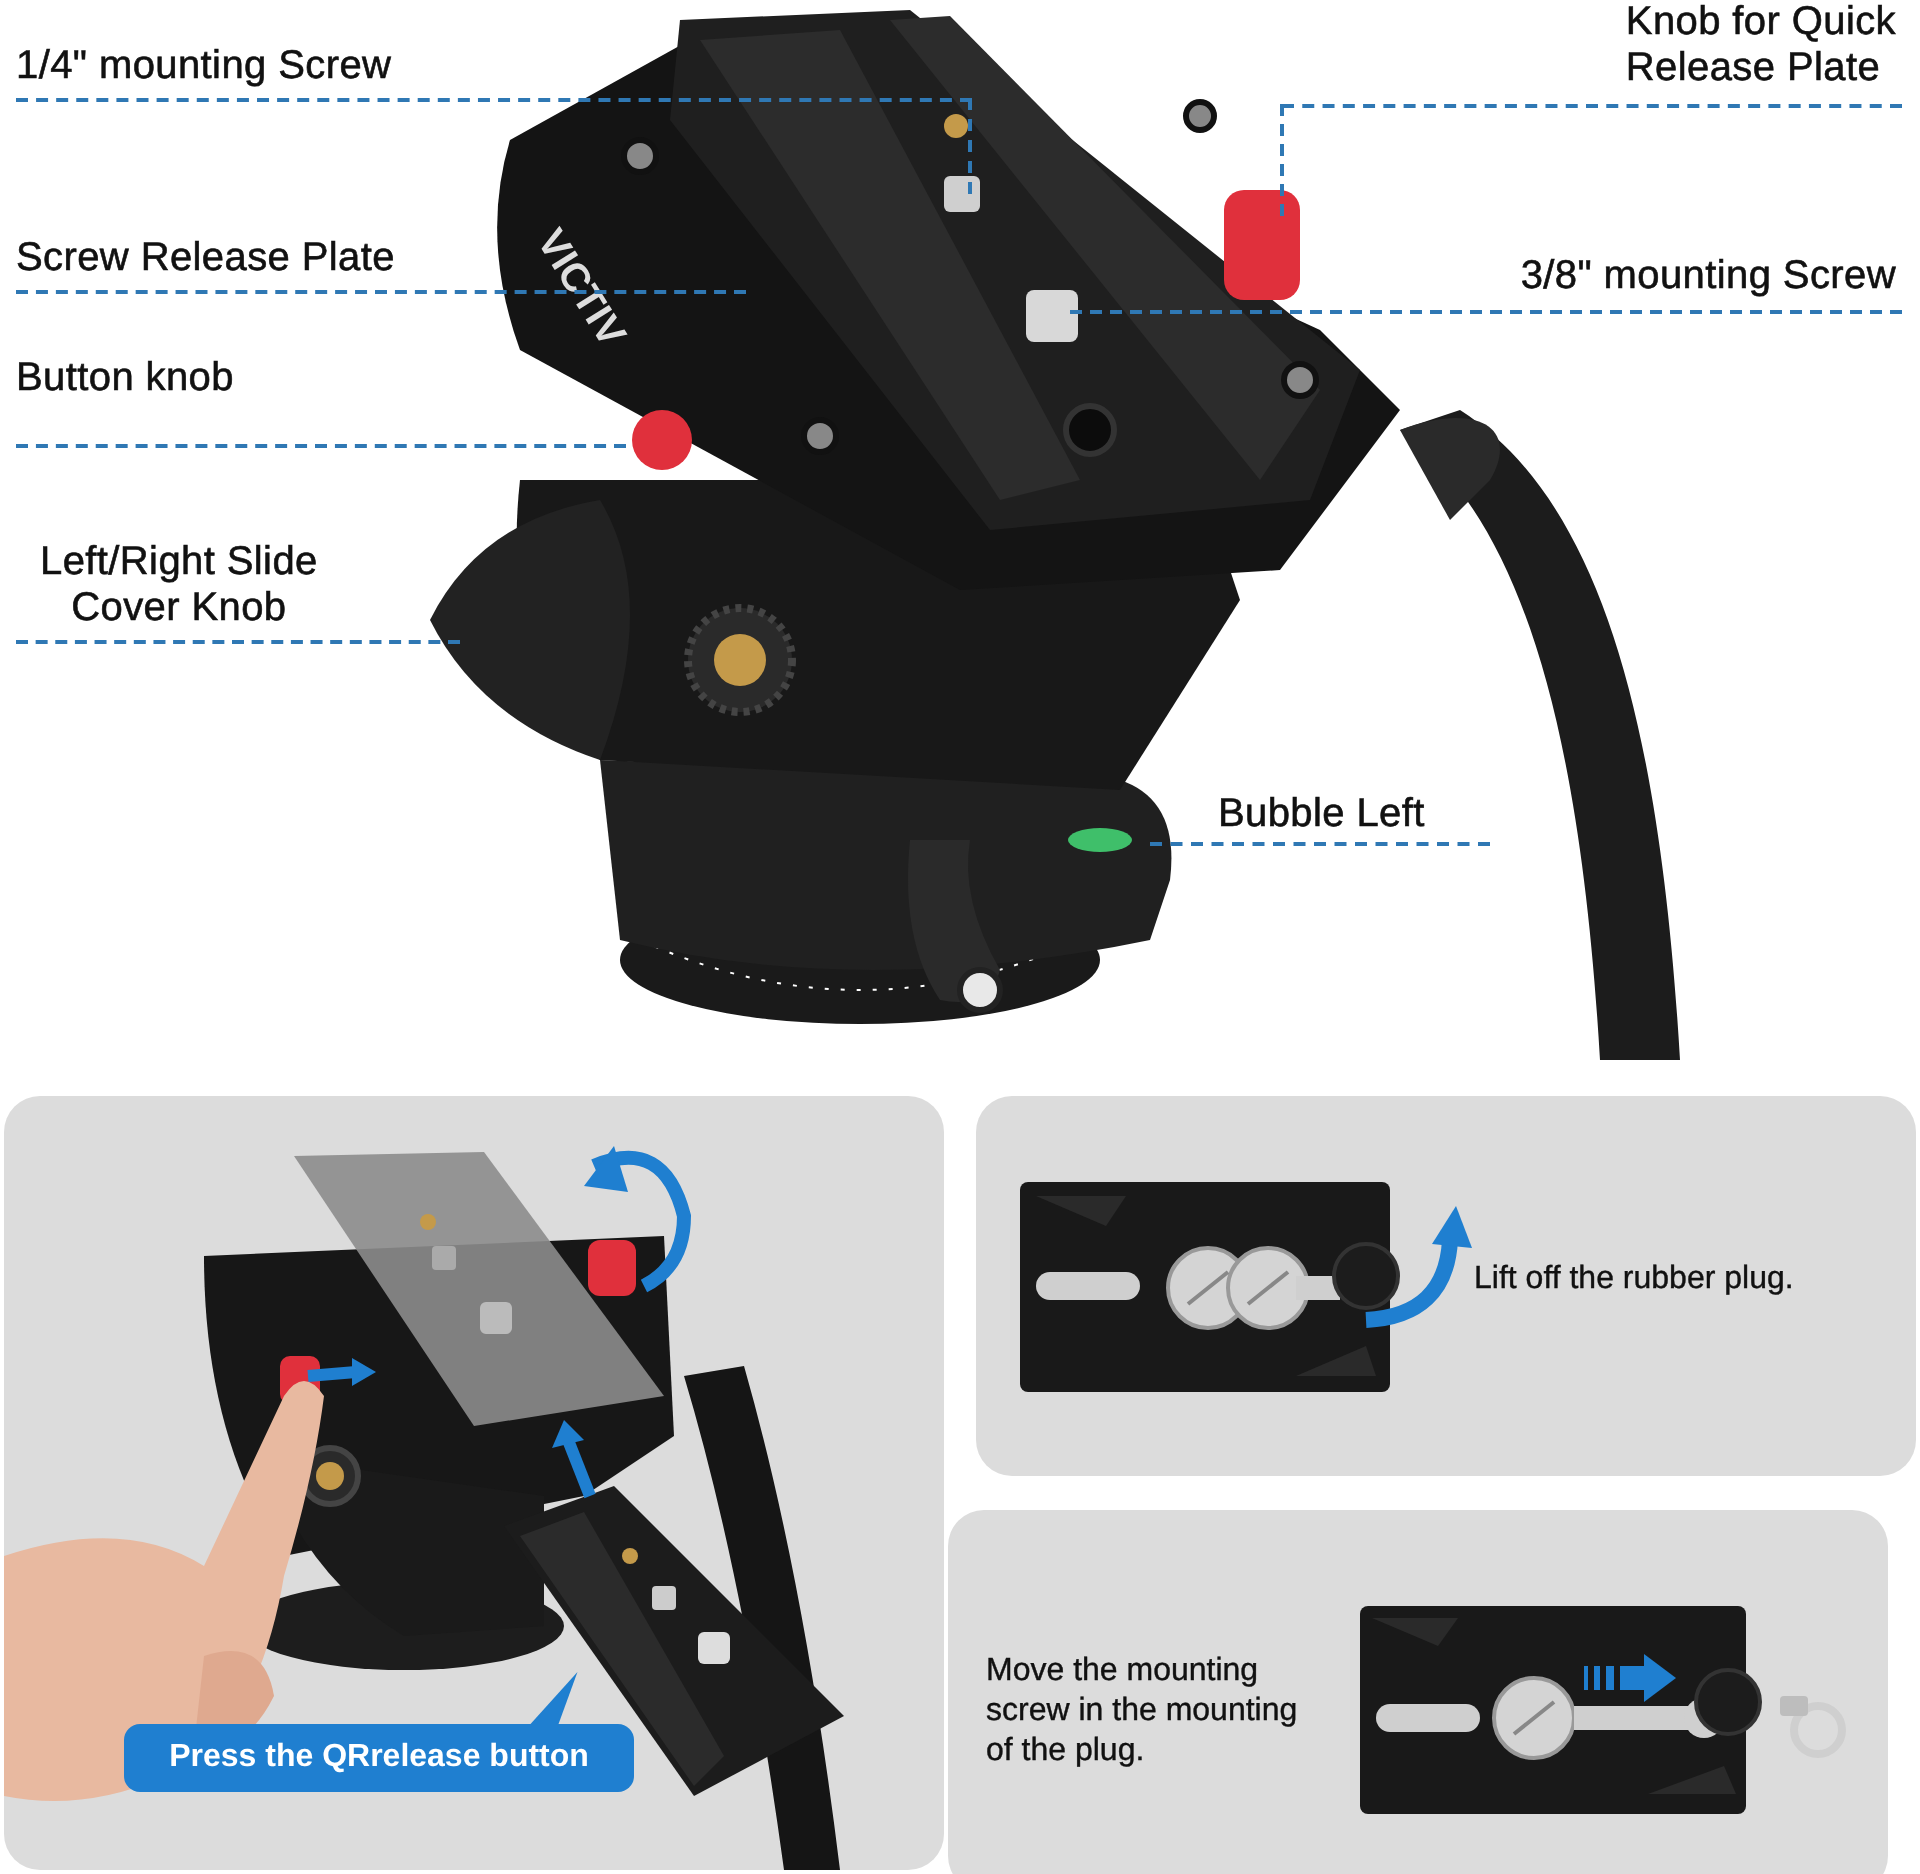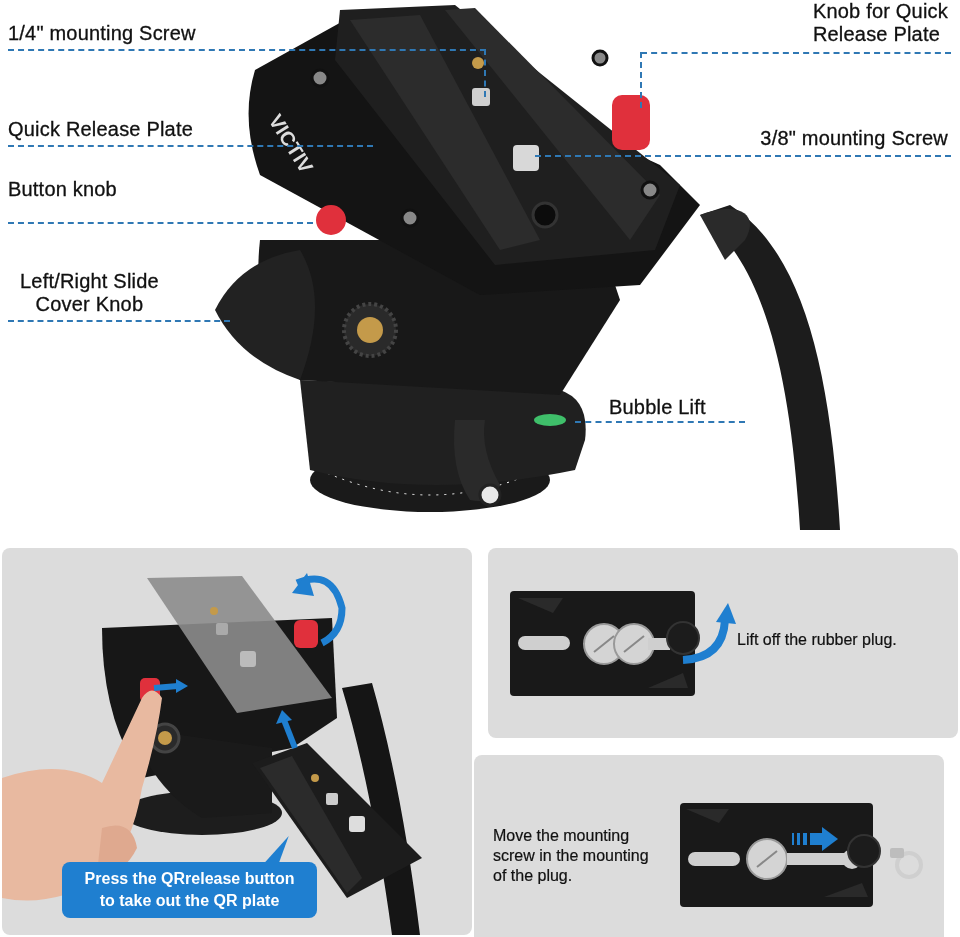--- a/index.html
+++ b/index.html
@@ -11,21 +11,21 @@
   .label { position: absolute; font-size: 20px; font-weight: 400; color: #111; white-space: nowrap; letter-spacing: 0.2px; -webkit-text-stroke: 0.3px #111; }
   .label.right { text-align: left; }
   .label.two-line { line-height: 23px; }
   .dash { position: absolute; height: 0; border-top: 2px dashed #2f78b4; }
   .vdash { position: absolute; width: 0; border-left: 2px dashed #2f78b4; }
 
   
   .head-svg { position: absolute; left: 200px; top: 0; }
 
   
-  .panel { position: absolute; background: #dcdcdc; border-radius: 8px; overflow: hidden; }
+  .panel { position: absolute; background: #dcdcdc; border-radius: 18px; overflow: hidden; }
   .panel-text { position: absolute; font-size: 16px; color: #111; line-height: 20px; -webkit-text-stroke: 0.2px #111; }
   .bubble { position: absolute; background: #1f7fd0; color: #fff; border-radius: 8px; font-size: 16px; font-weight: 700; text-align: center; line-height: 22px; padding: 6px 10px; }
   .bubble-tail { position: absolute; width: 0; height: 0; border-left: 14px solid transparent; border-right: 0 solid transparent; border-bottom: 26px solid #1f7fd0; transform: skewX(-20deg); }
 </style>
 </head>
 <body>
 
 <div>
 
   <svg class="head-svg" width="680" height="540" viewBox="200 0 680 540">
@@ -70,21 +70,21 @@
     <path d="M455 420 Q 450 470 470 500 Q 495 505 500 485 Q 480 450 485 420 Z" fill="#2a2a2a"></path>
     <circle cx="490" cy="495" r="10" fill="#e8e8e8" stroke="#222" stroke-width="3"></circle>
 
     <ellipse cx="550" cy="420" rx="16" ry="6" fill="#3fbf6a"></ellipse>
   </svg>
 
   <div class="label" style="left:8px; top:22px;">1/4" mounting Screw</div>
   <div class="dash" style="left:8px; top:49px; width:478px;"></div>
   <div class="vdash" style="left:484px; top:49px; height:48px;"></div>
 
-  <div class="label" style="left:8px; top:118px;">Quick Release Plate</div>
+  <div class="label" style="left:8px; top:118px;">Screw Release Plate</div>
   <div class="dash" style="left:8px; top:145px; width:365px;"></div>
 
   <div class="label" style="left:8px; top:178px;">Button knob</div>
   <div class="dash" style="left:8px; top:222px; width:305px;"></div>
 
   <div class="label two-line" style="left:20px; top:270px; text-align:center;">
     <div>Left/Right Slide</div>
     <div>Cover Knob</div>
   </div>
   <div class="dash" style="left:8px; top:320px; width:222px;"></div>
@@ -92,21 +92,21 @@
   <div class="label two-line right" style="right:12px; top:0px;">
     <div>Knob for Quick</div>
     <div>Release Plate</div>
   </div>
   <div class="dash" style="left:641px; top:52px; width:310px;"></div>
   <div class="vdash" style="left:640px; top:52px; height:56px;"></div>
 
   <div class="label right" style="right:12px; top:127px;">3/8" mounting Screw</div>
   <div class="dash" style="left:535px; top:155px; width:416px;"></div>
 
-  <div class="label" style="left:609px; top:396px;">Bubble Lift</div>
+  <div class="label" style="left:609px; top:396px;">Bubble Left</div>
   <div class="dash" style="left:575px; top:421px; width:170px;"></div>
 </div>
 
 <div class="panel" style="left:2px; top:548px; width:470px; height:387px;">
   <svg class="abs" width="470" height="387" viewBox="0 0 470 387" style="left:0; top:0;">
 
     <path d="M340 140 Q 370 240 390 387 L 418 387 Q 400 240 370 135 Z" fill="#151515"></path>
 
     <path d="M100 80 L 330 70 L 335 170 L 290 200 L 140 230 Q 100 170 100 80 Z" fill="#171717"></path>
     <ellipse cx="200" cy="265" rx="80" ry="22" fill="#1d1d1d"></ellipse>
@@ -136,21 +136,20 @@
     <path d="M293 200 L 282 172" stroke="#1f7fd0" stroke-width="6"></path>
     <polygon points="274,176 280,162 290,172" fill="#1f7fd0"></polygon>
 
     <path d="M0 230 Q 60 210 100 235 L 140 150 Q 150 135 160 150 Q 155 190 140 240 Q 130 300 100 330 Q 50 360 0 350 Z" fill="#e8b9a0"></path>
     <path d="M100 280 Q 130 270 135 300 Q 120 330 95 325 Z" fill="#dfa98f"></path>
   </svg>
 
   <div class="bubble-tail" style="left:268px; top:288px;"></div>
   <div class="bubble" style="left:60px; top:314px; width:255px;">
     <div>Press the QRrelease button</div>
-    <div>to take out the QR plate</div>
   </div>
 </div>
 
 <div class="panel" style="left:488px; top:548px; width:470px; height:190px;">
   <svg class="abs" width="470" height="190" viewBox="0 0 470 190" style="left:0; top:0;">
     <rect x="22" y="43" width="185" height="105" rx="4" fill="#191919"></rect>
     <path d="M30 50 L 75 50 L 65 65 Z" fill="#2a2a2a"></path>
     <path d="M160 140 L 200 140 L 195 125 Z" fill="#2a2a2a"></path>
     <rect x="30" y="88" width="52" height="14" rx="7" fill="#cfcfcf"></rect>
     <circle cx="116" cy="96" r="20" fill="#d4d4d4" stroke="#999" stroke-width="2"></circle>

